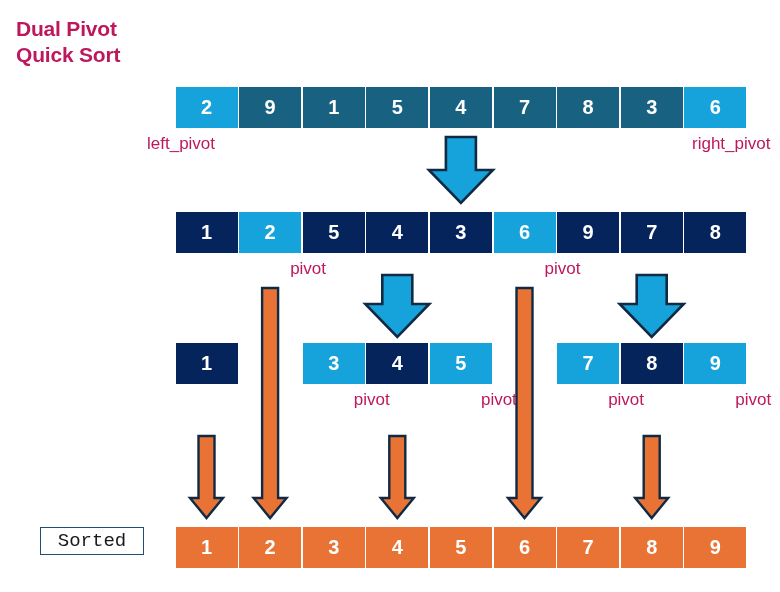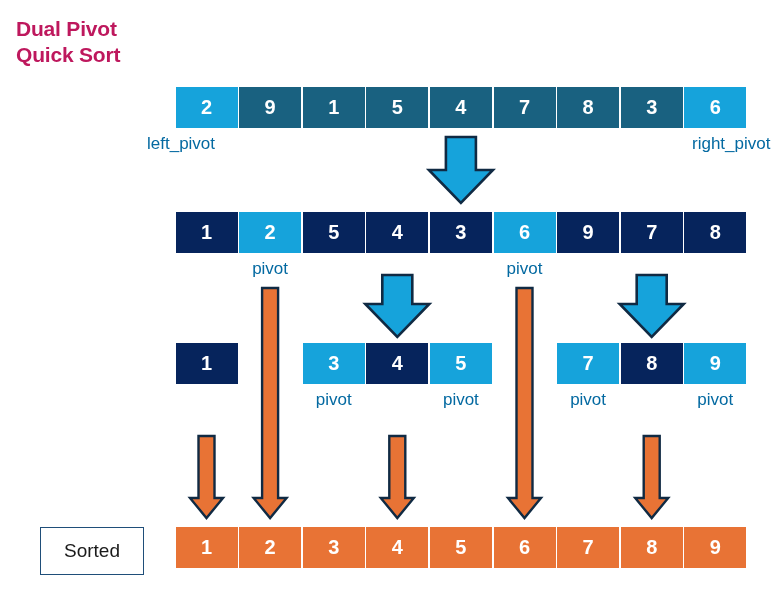--- a/index.html
+++ b/index.html
@@ -42,41 +42,41 @@
     height:41px;
   }
   .c-light { background:#16A3DB; }
   .c-teal  { background:#196180; }
   .c-navy  { background:#06245C; }
   .c-orange{ background:#E87335; }
 
   
   .cap{
     position:absolute;
-    color:#0369a1;
+    color:#be185d;
     font-size:17px;
     white-space:nowrap;
   }
-  .cap.ctr{ transform:translateX(-50%); }
+  .cap.ctr{ transform:translateX(-50%);margin-left:38px; }
 
   
   svg.arrows{
     position:absolute;left:0;top:0;width:780px;height:592px;
     pointer-events:none;
   }
 </style>
 </head>
 <body>
 
 <div id="stage">
 
   <div class="title">Dual Pivot
 Quick Sort</div>
 
-  <div class="rowlabel" id="lbl-sorted" style="left:40px;top:527px;width:104px;height:48px;">Sorted</div>
+  <div class="rowlabel" id="lbl-sorted" style="left:40px;top:527px;width:104px;height:28px;font-family:Liberation Mono, monospace;">Sorted</div>
 
   <div id="cells-layer">
       <div class="cell c-light" style="left: 175.5px; top: 87px; width: 62px; height: 41px;">2</div>
       <div class="cell c-teal" style="left: 239.1px; top: 87px; width: 62px; height: 41px;">9</div>
       <div class="cell c-teal" style="left: 302.7px; top: 87px; width: 62px; height: 41px;">1</div>
       <div class="cell c-teal" style="left: 366.3px; top: 87px; width: 62px; height: 41px;">5</div>
       <div class="cell c-teal" style="left: 429.9px; top: 87px; width: 62px; height: 41px;">4</div>
       <div class="cell c-teal" style="left: 493.5px; top: 87px; width: 62px; height: 41px;">7</div>
       <div class="cell c-teal" style="left: 557.1px; top: 87px; width: 62px; height: 41px;">8</div>
       <div class="cell c-teal" style="left: 620.7px; top: 87px; width: 62px; height: 41px;">3</div>

